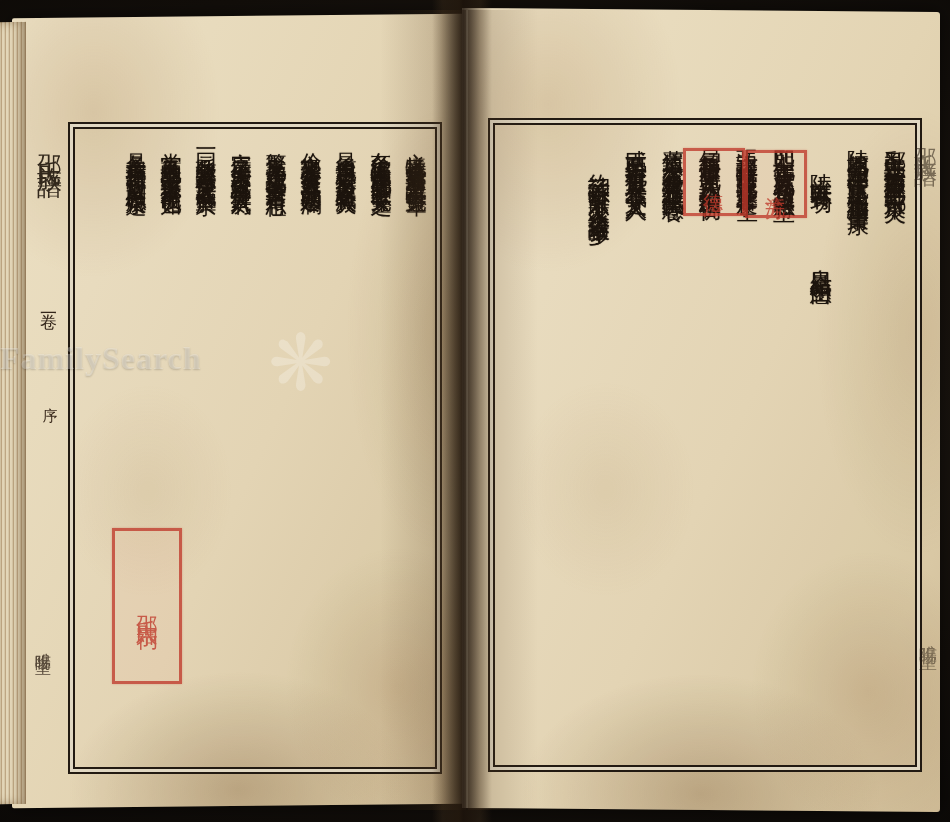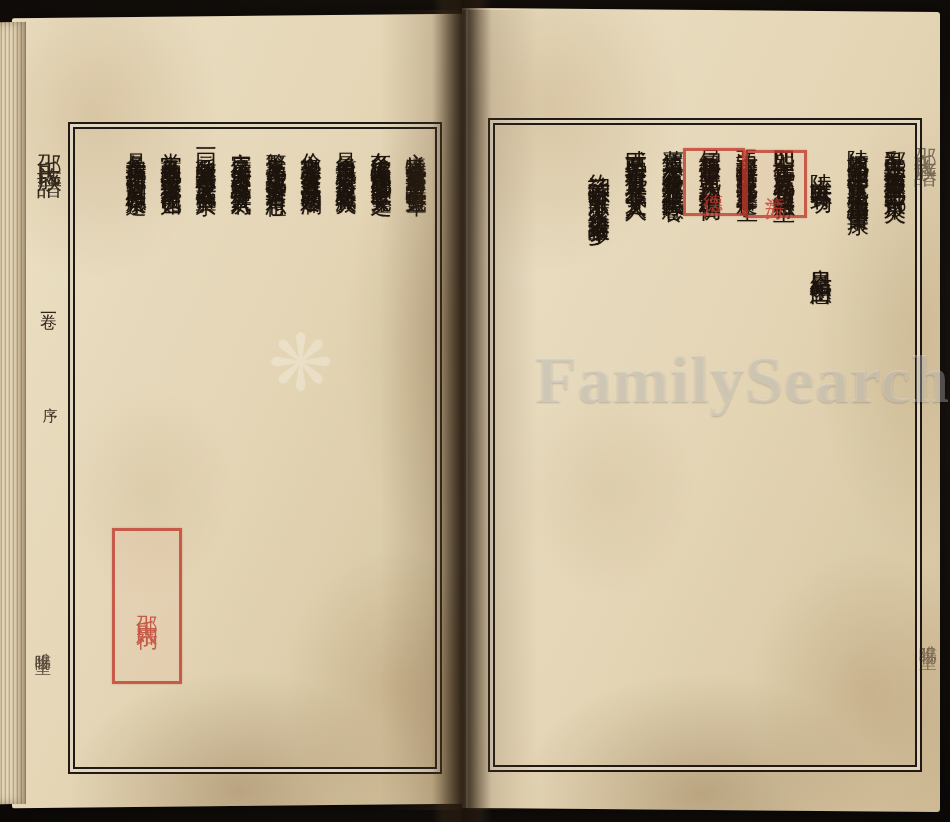--- a/index.html
+++ b/index.html
@@ -254,23 +254,23 @@
   .seal.s1 { left: 683px; top: 148px; width: 56px; height: 62px; }
   .seal.s2 { left: 745px; top: 150px; width: 56px; height: 62px; }
   .seal.s3 { left: 112px; top: 528px; width: 64px; height: 150px; font-size: 22px; }
 
   
   .watermark {
     position: absolute;
     left: 0;
     top: 340px;
     width: 950px;
-    text-align: right;
+    text-align: left;
     font-family: "Liberation Serif", serif;
-    font-size: 68px;
+    font-size: 32px;
     font-weight: 700;
     color: rgba(255,255,255,0.28);
     text-shadow: 0 1px 2px rgba(0,0,0,0.18);
     letter-spacing: 1px;
     z-index: 9;
     pointer-events: none;
   }
   .wm-glyph {
     position: absolute;
     left: 268px;

